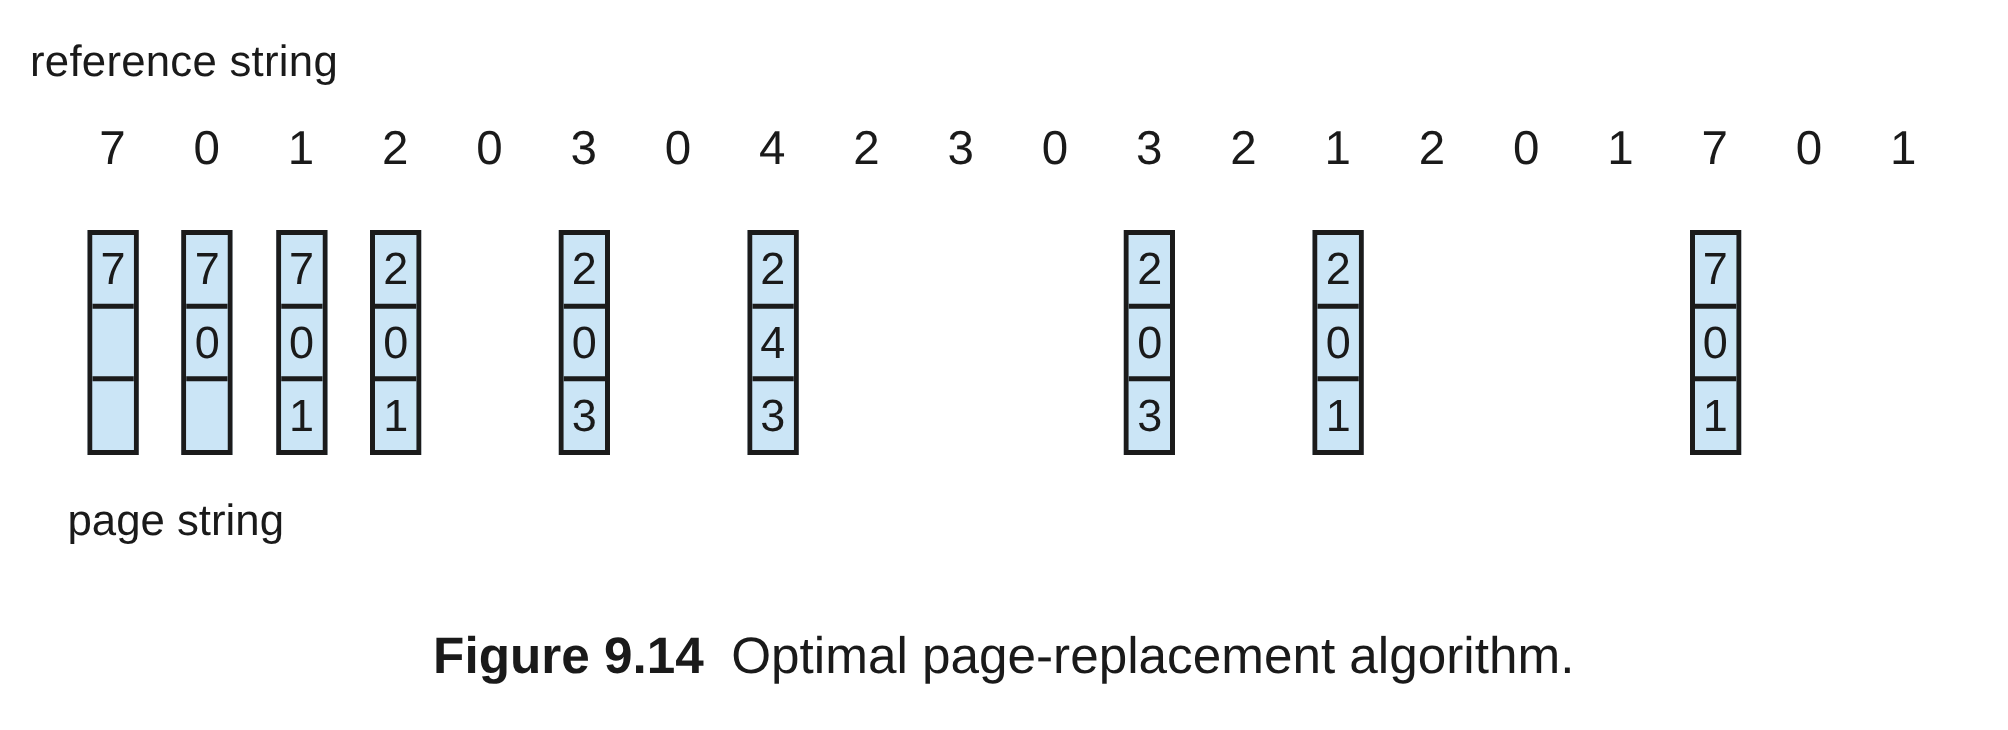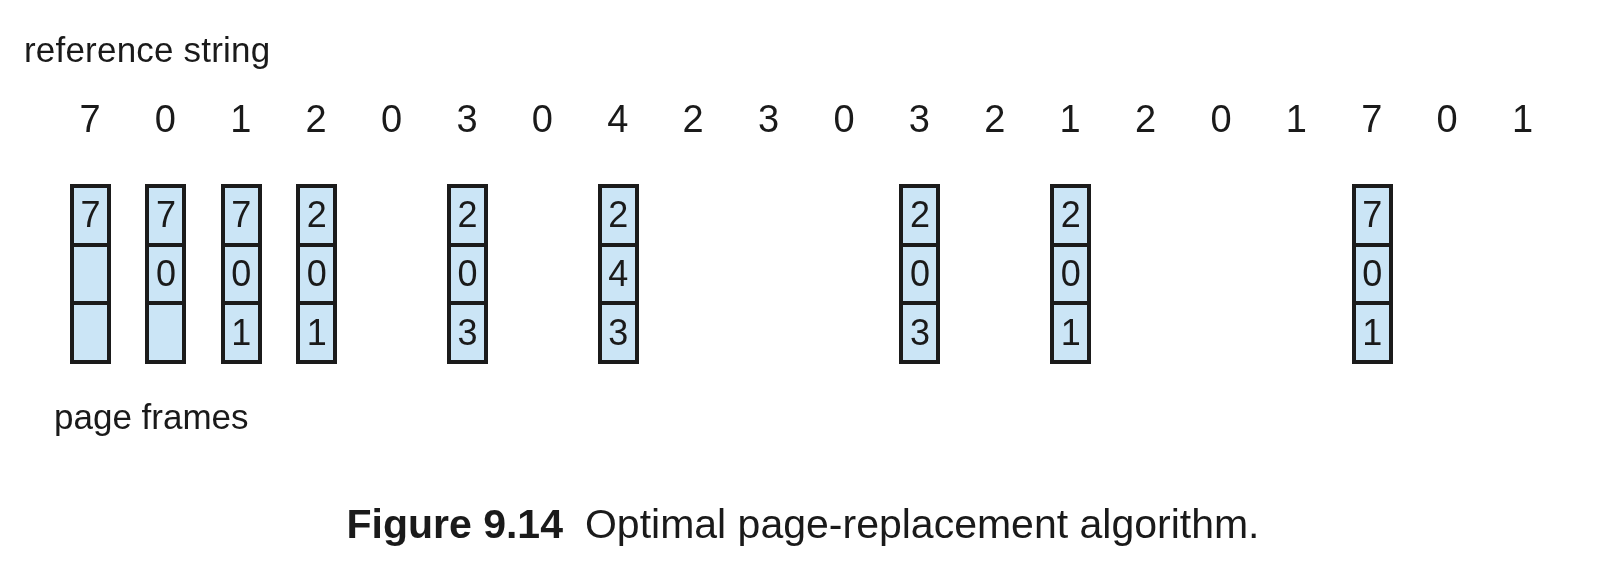--- a/index.html
+++ b/index.html
@@ -192,19 +192,19 @@
         <div class="frame-cell">0</div>
         <div class="frame-cell">1</div>
       </div>
       <div class="frame-column" style="left: 1371.8px;">
         <div class="frame-cell">7</div>
         <div class="frame-cell">0</div>
         <div class="frame-cell">1</div>
       </div>
     </div>
 
-  <div id="page-frames-label">page frames</div>
+  <div id="page-frames-label">page string</div>
 
   <div id="figure-caption">
     <span class="caption-number">Figure 9.14</span><span class="caption-gap"></span><span class="caption-body">Optimal page-replacement algorithm.</span>
   </div>
 
 </div>
 
 </body></html>

